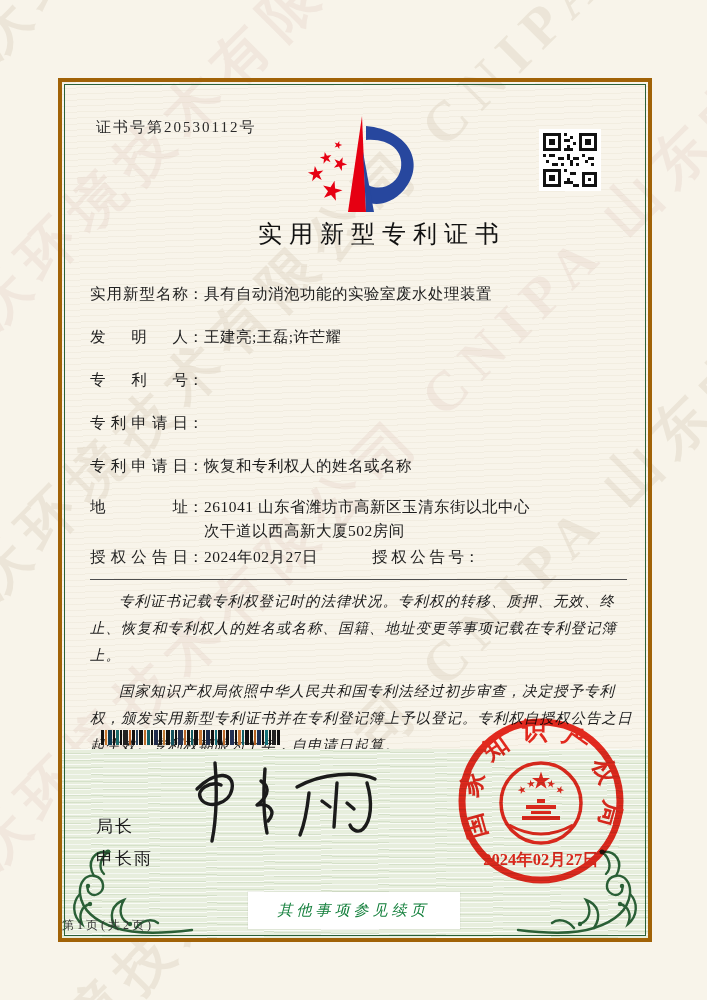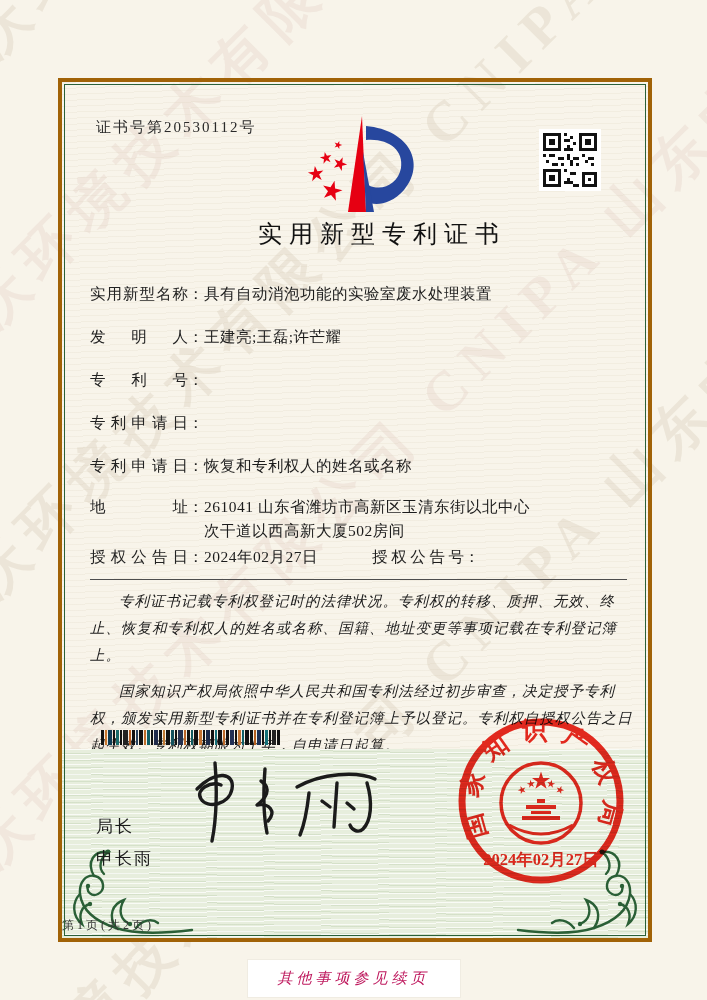--- a/index.html
+++ b/index.html
@@ -57,23 +57,23 @@
   .signature{position:absolute; left:115px; top:6px;}
   .flourish{position:absolute; bottom:2px;}
   .flourish.fl{left:2px;}
   .flourish.fr{right:2px; transform:scaleX(-1);}
   .page-info{position:absolute; bottom:4px; left:0; width:100%; 
     font-size:12px; letter-spacing:3px; color:#333;}
   
   .seal{position:absolute; left:391px; top:631px; z-index:5; opacity:0.92; mix-blend-mode:multiply;}
   
   .cont-box{
-    position:absolute; top:960px; left:50%; transform:translateX(-50%);
+    position:absolute; top:892px; left:50%; transform:translateX(-50%);
     background:#ffffff; padding:9px 30px; z-index:6;
-    font-size:15px; font-style:italic; letter-spacing:4px; color:#be185d;
+    font-size:15px; font-style:italic; letter-spacing:4px; color:#15803d;
     box-shadow:0 0 0 1px rgba(0,0,0,0.03);
   }
 </style>
 </head>
 <body>
 
 <div class="page">
 
   <div class="wm c1" style="top:250px">山东中科瑞沃环境技术有限公司 CNIPA 山东中科瑞沃环境技术有限公司 CNIPA</div>
   <div class="wm c2" style="top:520px">山东中科瑞沃环境技术有限公司 CNIPA 山东中科瑞沃环境技术有限公司 CNIPA</div>

